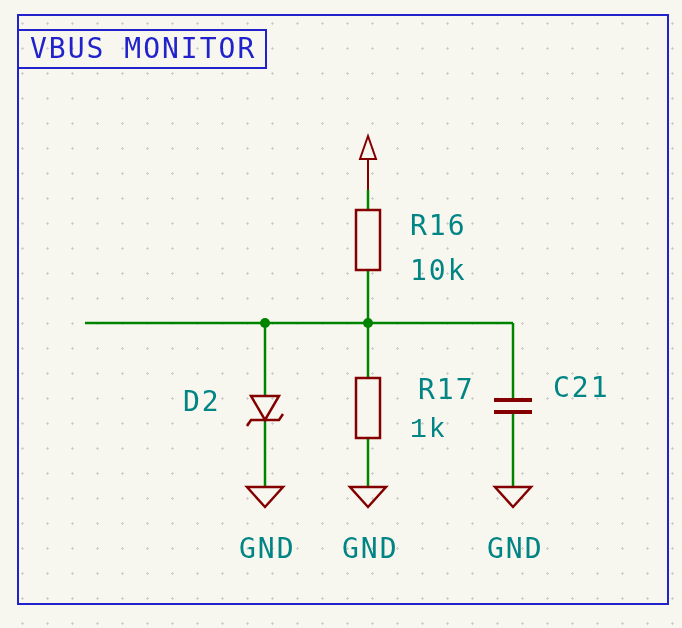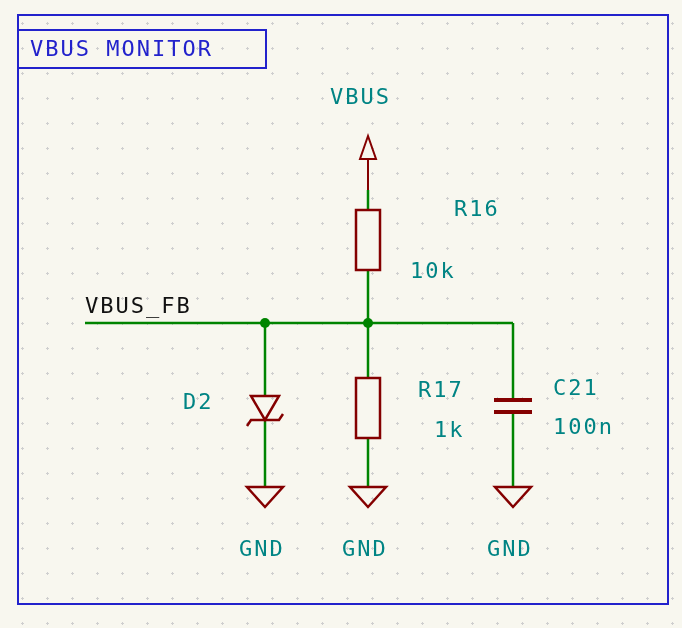--- a/index.html
+++ b/index.html
@@ -22,21 +22,21 @@
     background-color:var(--bg);
     background-image:radial-gradient(var(--grid) 1.2px, transparent 1.3px);
     background-size:25px 25px;
     background-position:10px 11px;
     overflow:hidden;
   }
   svg.canvas{position:absolute;left:0;top:0;}
   .lbl{
     position:absolute;
     white-space:nowrap;
-    font-size:22px;
+    font-size:28px;
     line-height:26px;
     letter-spacing:2px;
     color:var(--field);
     user-select:none;
   }
   .lbl.graphic{color:var(--graphic);}
   .lbl.netlabel{color:var(--label);}
 </style>
 </head>
 <body>
@@ -82,32 +82,29 @@
       <line x1="494" y1="412" x2="532" y2="412" stroke-width="4"></line>
     </g>
 
     <polygon points="247,487 283,487 265,507" fill="none" stroke="var(--symbol)" stroke-width="2.5"></polygon>
     <polygon points="350,487 386,487 368,507" fill="none" stroke="var(--symbol)" stroke-width="2.5"></polygon>
     <polygon points="495,487 531,487 513,507" fill="none" stroke="var(--symbol)" stroke-width="2.5"></polygon>
   </svg>
 
   <div class="lbl graphic" style="left:30px;top:36px;">VBUS MONITOR</div>
 
-  <div class="lbl" style="left:330px;top:84px;">VBUS</div>
 
-  <div class="lbl netlabel" style="left:85px;top:293px;">VBUS_FB</div>
 
-  <div class="lbl" style="left:410px;top:196px;margin-left:44px;">R16</div>
+  <div class="lbl" style="left:410px;top:213px;">R16</div>
   <div class="lbl" style="left:410px;top:258px;">10k</div>
 
   <div class="lbl" style="left:410px;top:377px;margin-left:8px;">R17</div>
-  <div class="lbl" style="left:434px;top:417px;">1k</div>
+  <div class="lbl" style="left:410px;top:417px;font-family:Liberation Mono, monospace;">1k</div>
 
   <div class="lbl" style="left:183px;top:389px;">D2</div>
 
   <div class="lbl" style="left:553px;top:375px;text-align:right;">C21</div>
-  <div class="lbl" style="left:553px;top:414px;">100n</div>
 
   <div class="lbl" style="left:239px;top:536px;">GND</div>
   <div class="lbl" style="left:342px;top:536px;">GND</div>
   <div class="lbl" style="left:487px;top:536px;">GND</div>
 
 </div>
 
 </body></html>

